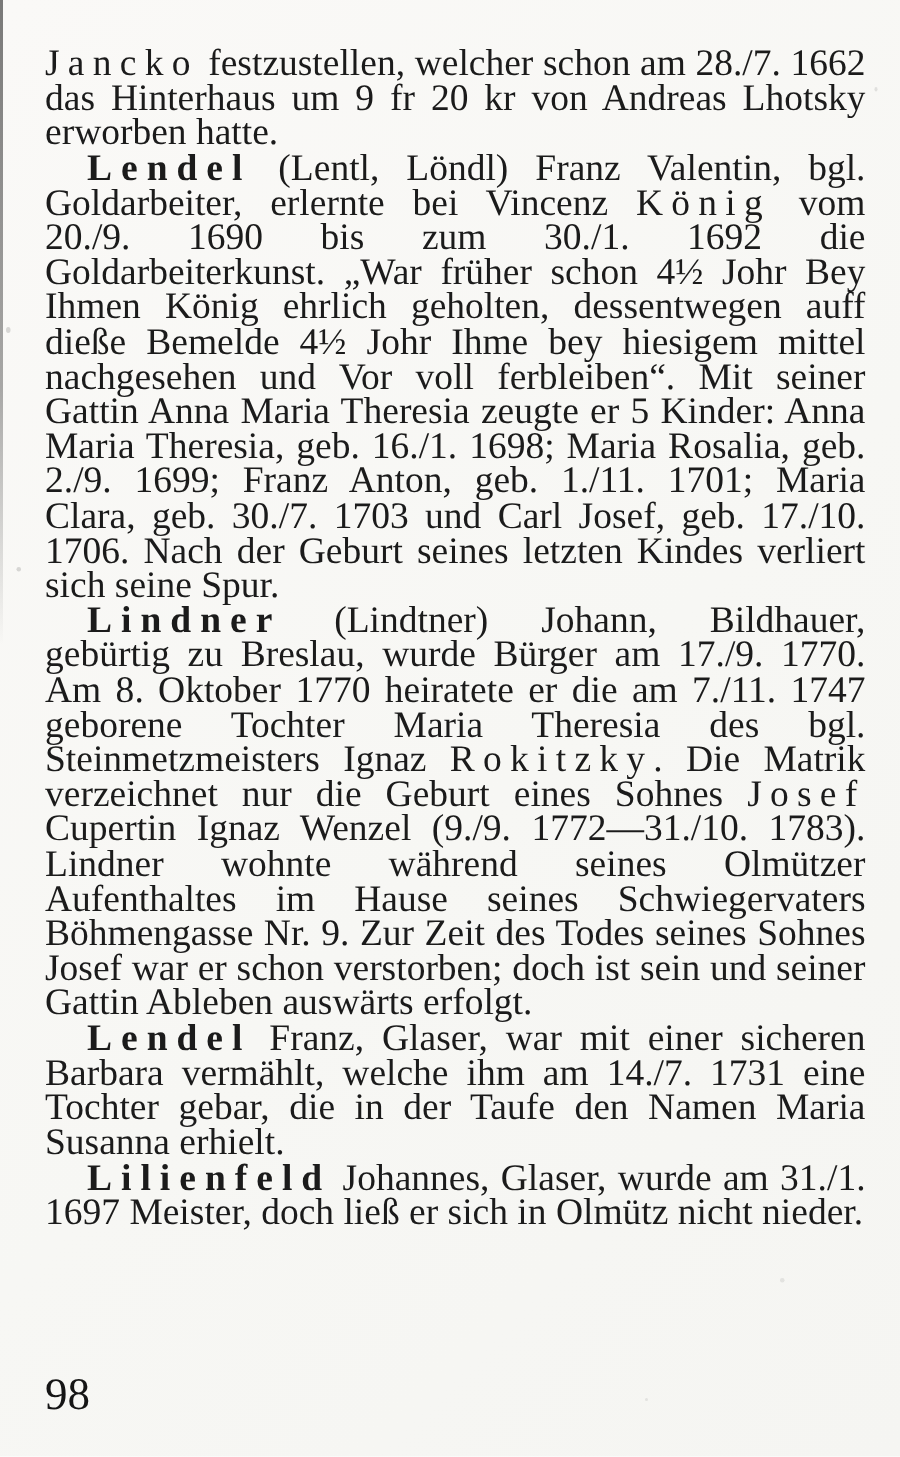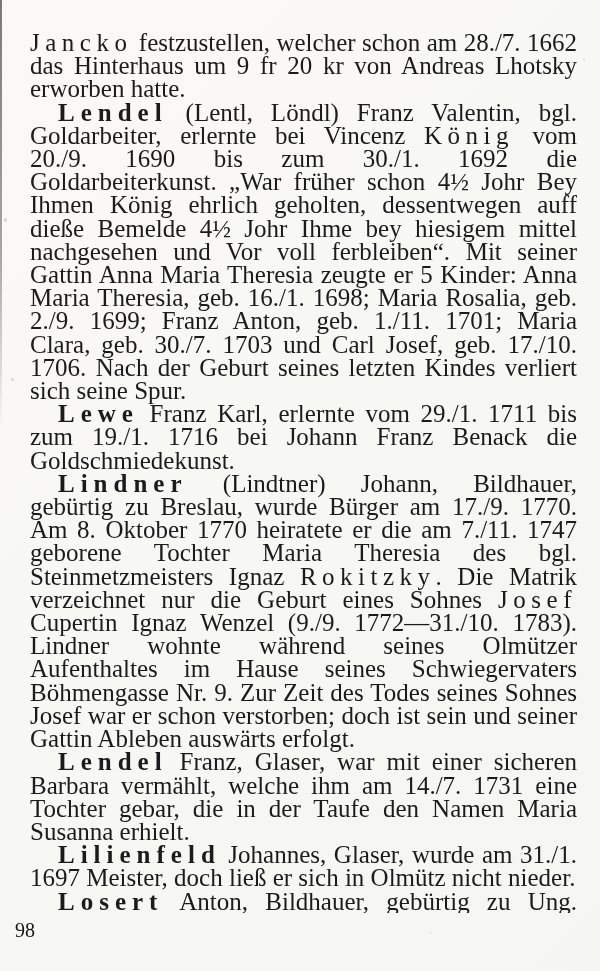--- a/index.html
+++ b/index.html
@@ -69,43 +69,41 @@
     letter-spacing: 0.24em;
   }
   .spaced {
     letter-spacing: 0.22em;
   }
   .normal {
     letter-spacing: 0;
   }
   .page-number {
     position: absolute;
-    left: 15px;
+    left: 30px;
     top: 912px;
-    font-size: 20px;
+    font-size: 30px;
     line-height: 36px;
     color: #151515;
   }
 </style>
 </head>
 <body>
 
 <div class="scan-page">
   <div class="edge-left"></div>
   <div class="speck s1"></div>
   <div class="speck s2"></div>
   <div class="speck s3"></div>
   <div class="speck s4"></div>
   <div class="speck s5"></div>
   <div class="speck s6"></div>
 
   <div class="text-block">
       <p class="para no-indent"><span class="spaced">Jancko</span><span class="normal"> festzustellen, welcher schon am 28./7. 1662 das Hinterhaus um 9 fr 20 kr von Andreas Lhotsky erworben hatte.</span></p>
       <p class="para"><span class="head">Lendel</span><span class="normal"> (Lentl, Löndl) Franz Valentin, bgl. Goldarbeiter, erlernte bei Vincenz </span><span class="spaced">König</span><span class="normal"> vom 20./9. 1690 bis zum 30./1. 1692 die Goldarbeiterkunst. „War früher schon 4½ Johr Bey Ihmen König ehrlich geholten, dessentwegen auff dieße Bemelde 4½ Johr Ihme bey hiesigem mittel nachgesehen und Vor voll ferbleiben“. Mit seiner Gattin Anna Maria Theresia zeugte er 5 Kinder: Anna Maria Theresia, geb. 16./1. 1698; Maria Rosalia, geb. 2./9. 1699; Franz Anton, geb. 1./11. 1701; Maria Clara, geb. 30./7. 1703 und Carl Josef, geb. 17./10. 1706. Nach der Geburt seines letzten Kindes verliert sich seine Spur.</span></p>
-      <p class="para"><span class="head">Lewe</span><span class="normal"> Franz Karl, erlernte vom 29./1. 1711 bis zum 19./1. 1716 bei Johann Franz Benack die Goldschmiedekunst.</span></p>
       <p class="para"><span class="head">Lindner</span><span class="normal"> (Lindtner) Johann, Bildhauer, gebürtig zu Breslau, wurde Bürger am 17./9. 1770. Am 8. Oktober 1770 heiratete er die am 7./11. 1747 geborene Tochter Maria Theresia des bgl. Steinmetzmeisters Ignaz </span><span class="spaced">Rokitzky</span><span class="normal">. Die Matrik verzeichnet nur die Geburt eines Sohnes </span><span class="spaced">Josef</span><span class="normal"> Cupertin Ignaz Wenzel (9./9. 1772—31./10. 1783). Lindner wohnte während seines Olmützer Aufenthaltes im Hause seines Schwiegervaters Böhmengasse Nr. 9. Zur Zeit des Todes seines Sohnes Josef war er schon verstorben; doch ist sein und seiner Gattin Ableben auswärts erfolgt.</span></p>
       <p class="para"><span class="head">Lendel</span><span class="normal"> Franz, Glaser, war mit einer sicheren Barbara vermählt, welche ihm am 14./7. 1731 eine Tochter gebar, die in der Taufe den Namen Maria Susanna erhielt.</span></p>
       <p class="para"><span class="head">Lilienfeld</span><span class="normal"> Johannes, Glaser, wurde am 31./1. 1697 Meister, doch ließ er sich in Olmütz nicht nieder.</span></p>
-      <p class="para"><span class="head">Losert</span><span class="normal"> Anton, Bildhauer, gebürtig zu Ung. Hradisch, wurde am 13./7. 1766 Bürger. Er ist der Sohn des Ignaz L.,</span></p>
     </div>
 
   <div class="page-number">98</div>
 </div>
 
 </body></html>

